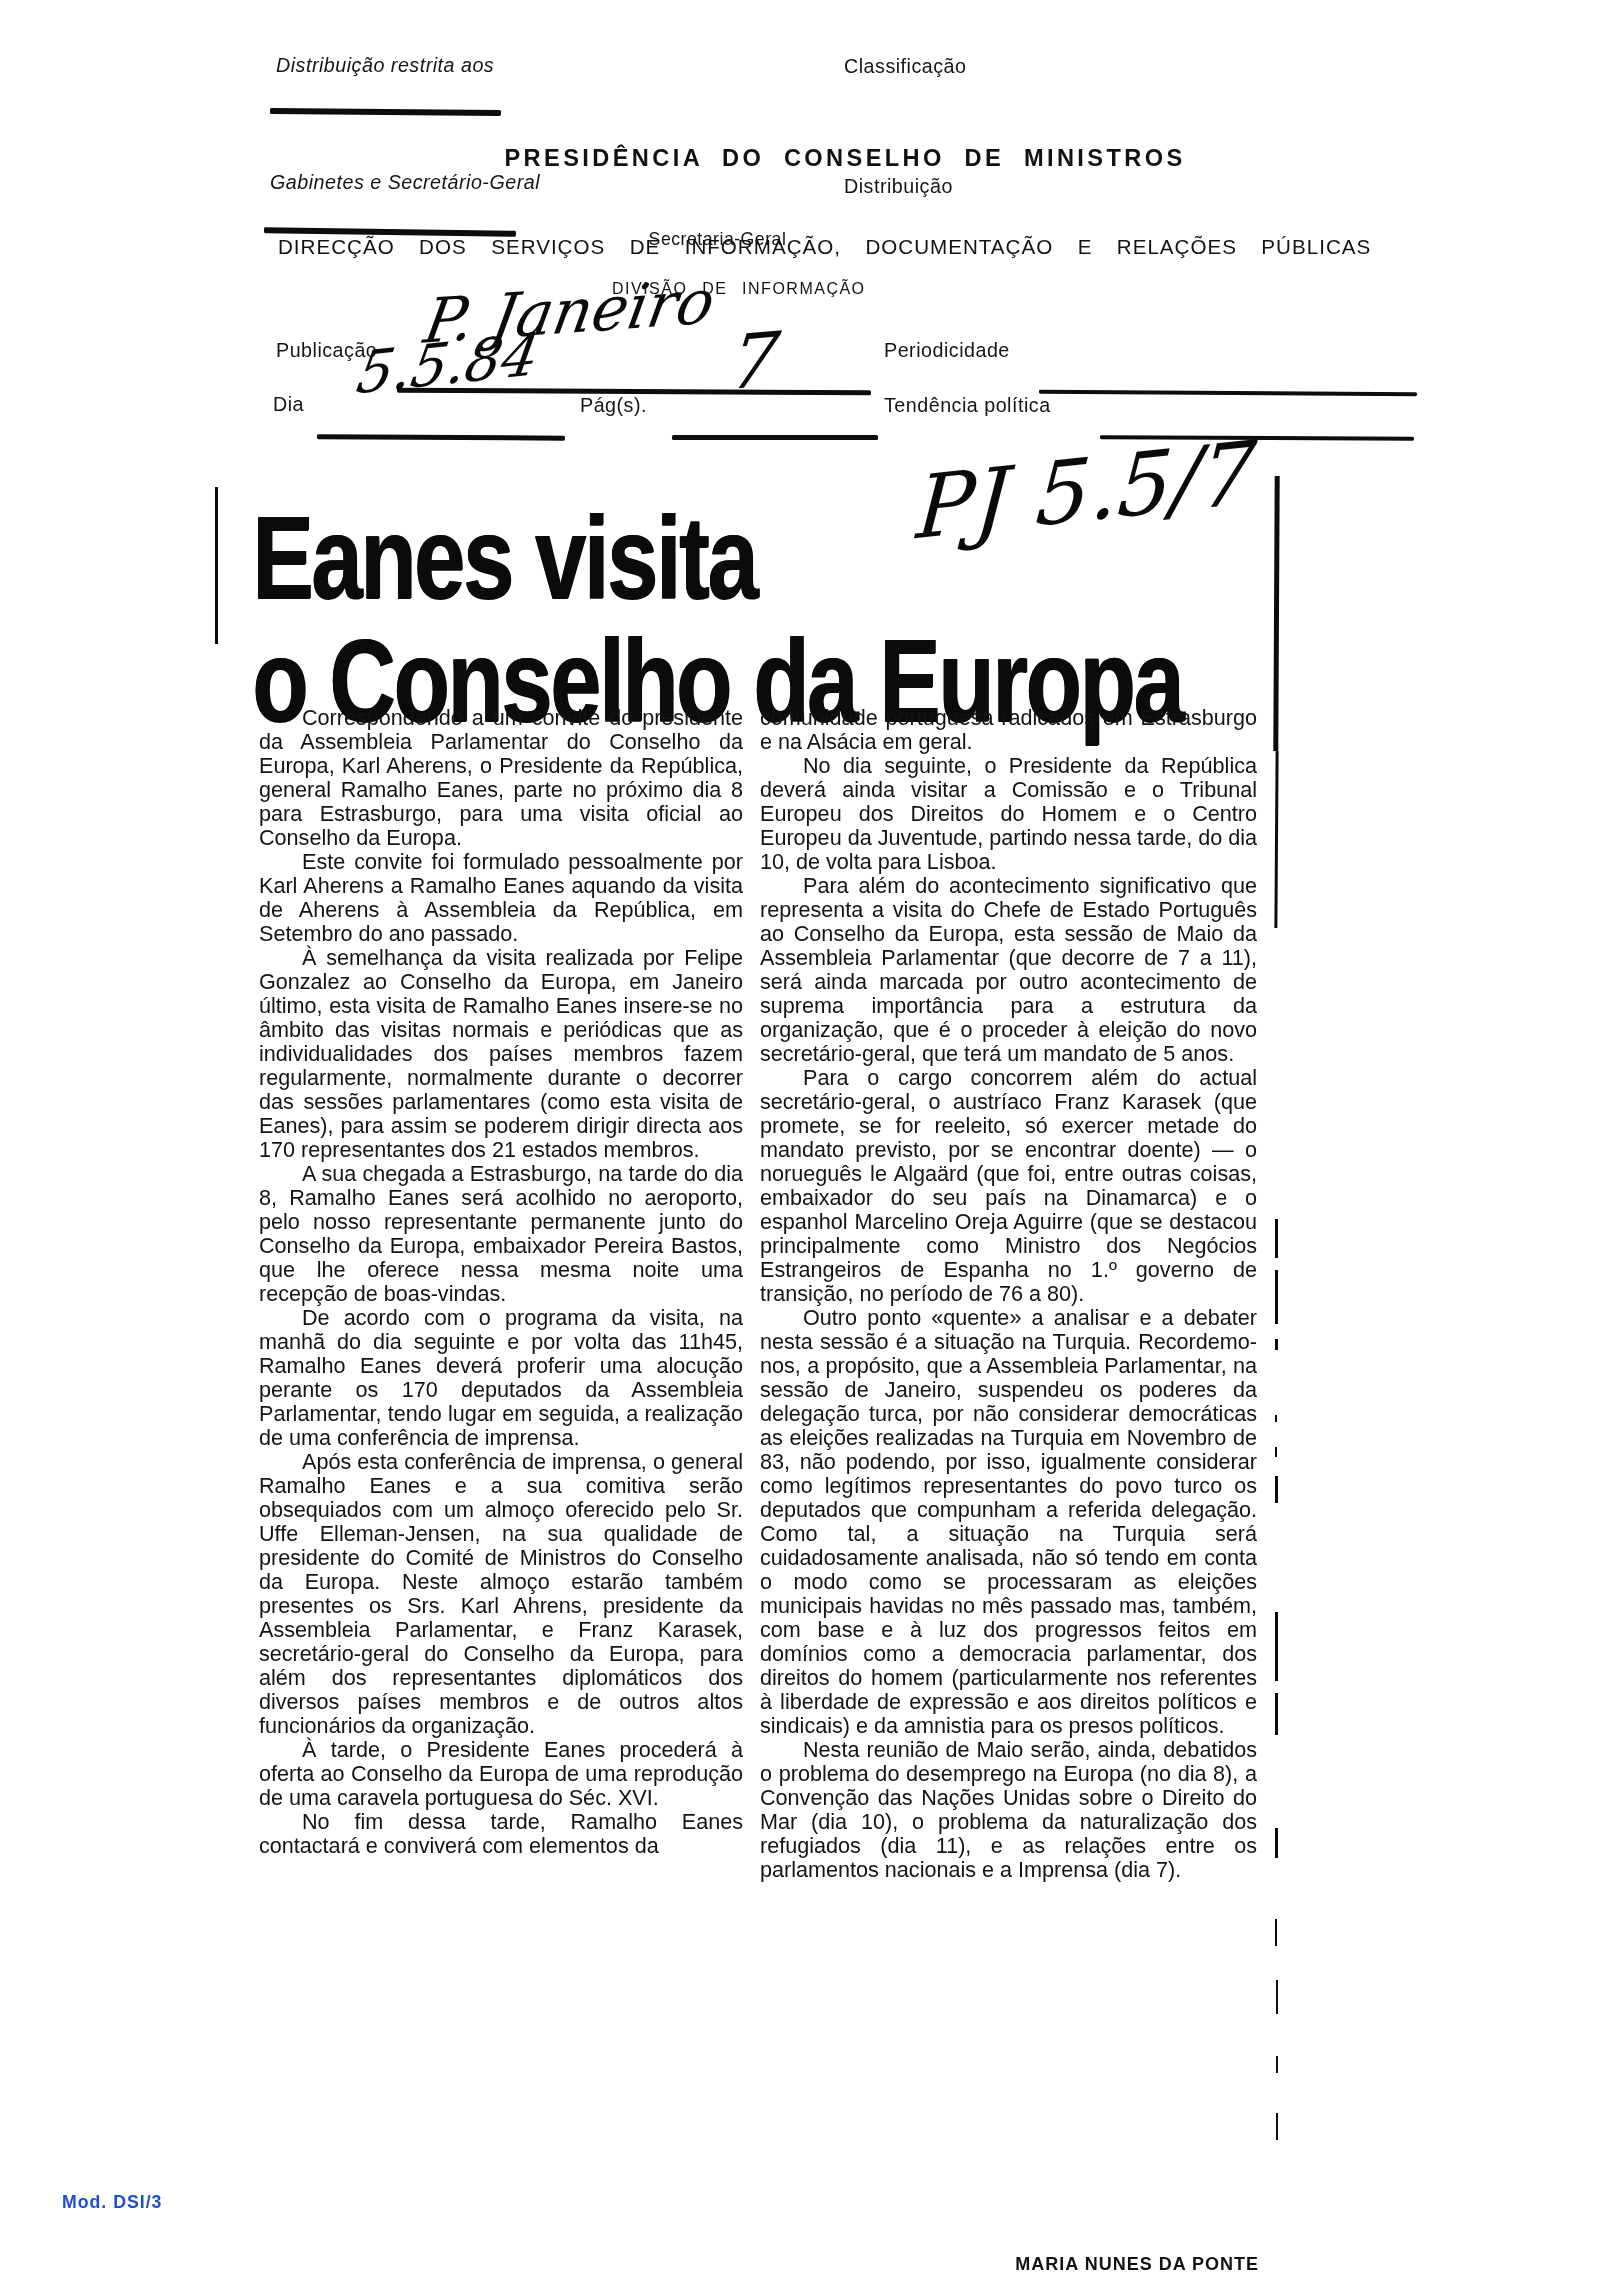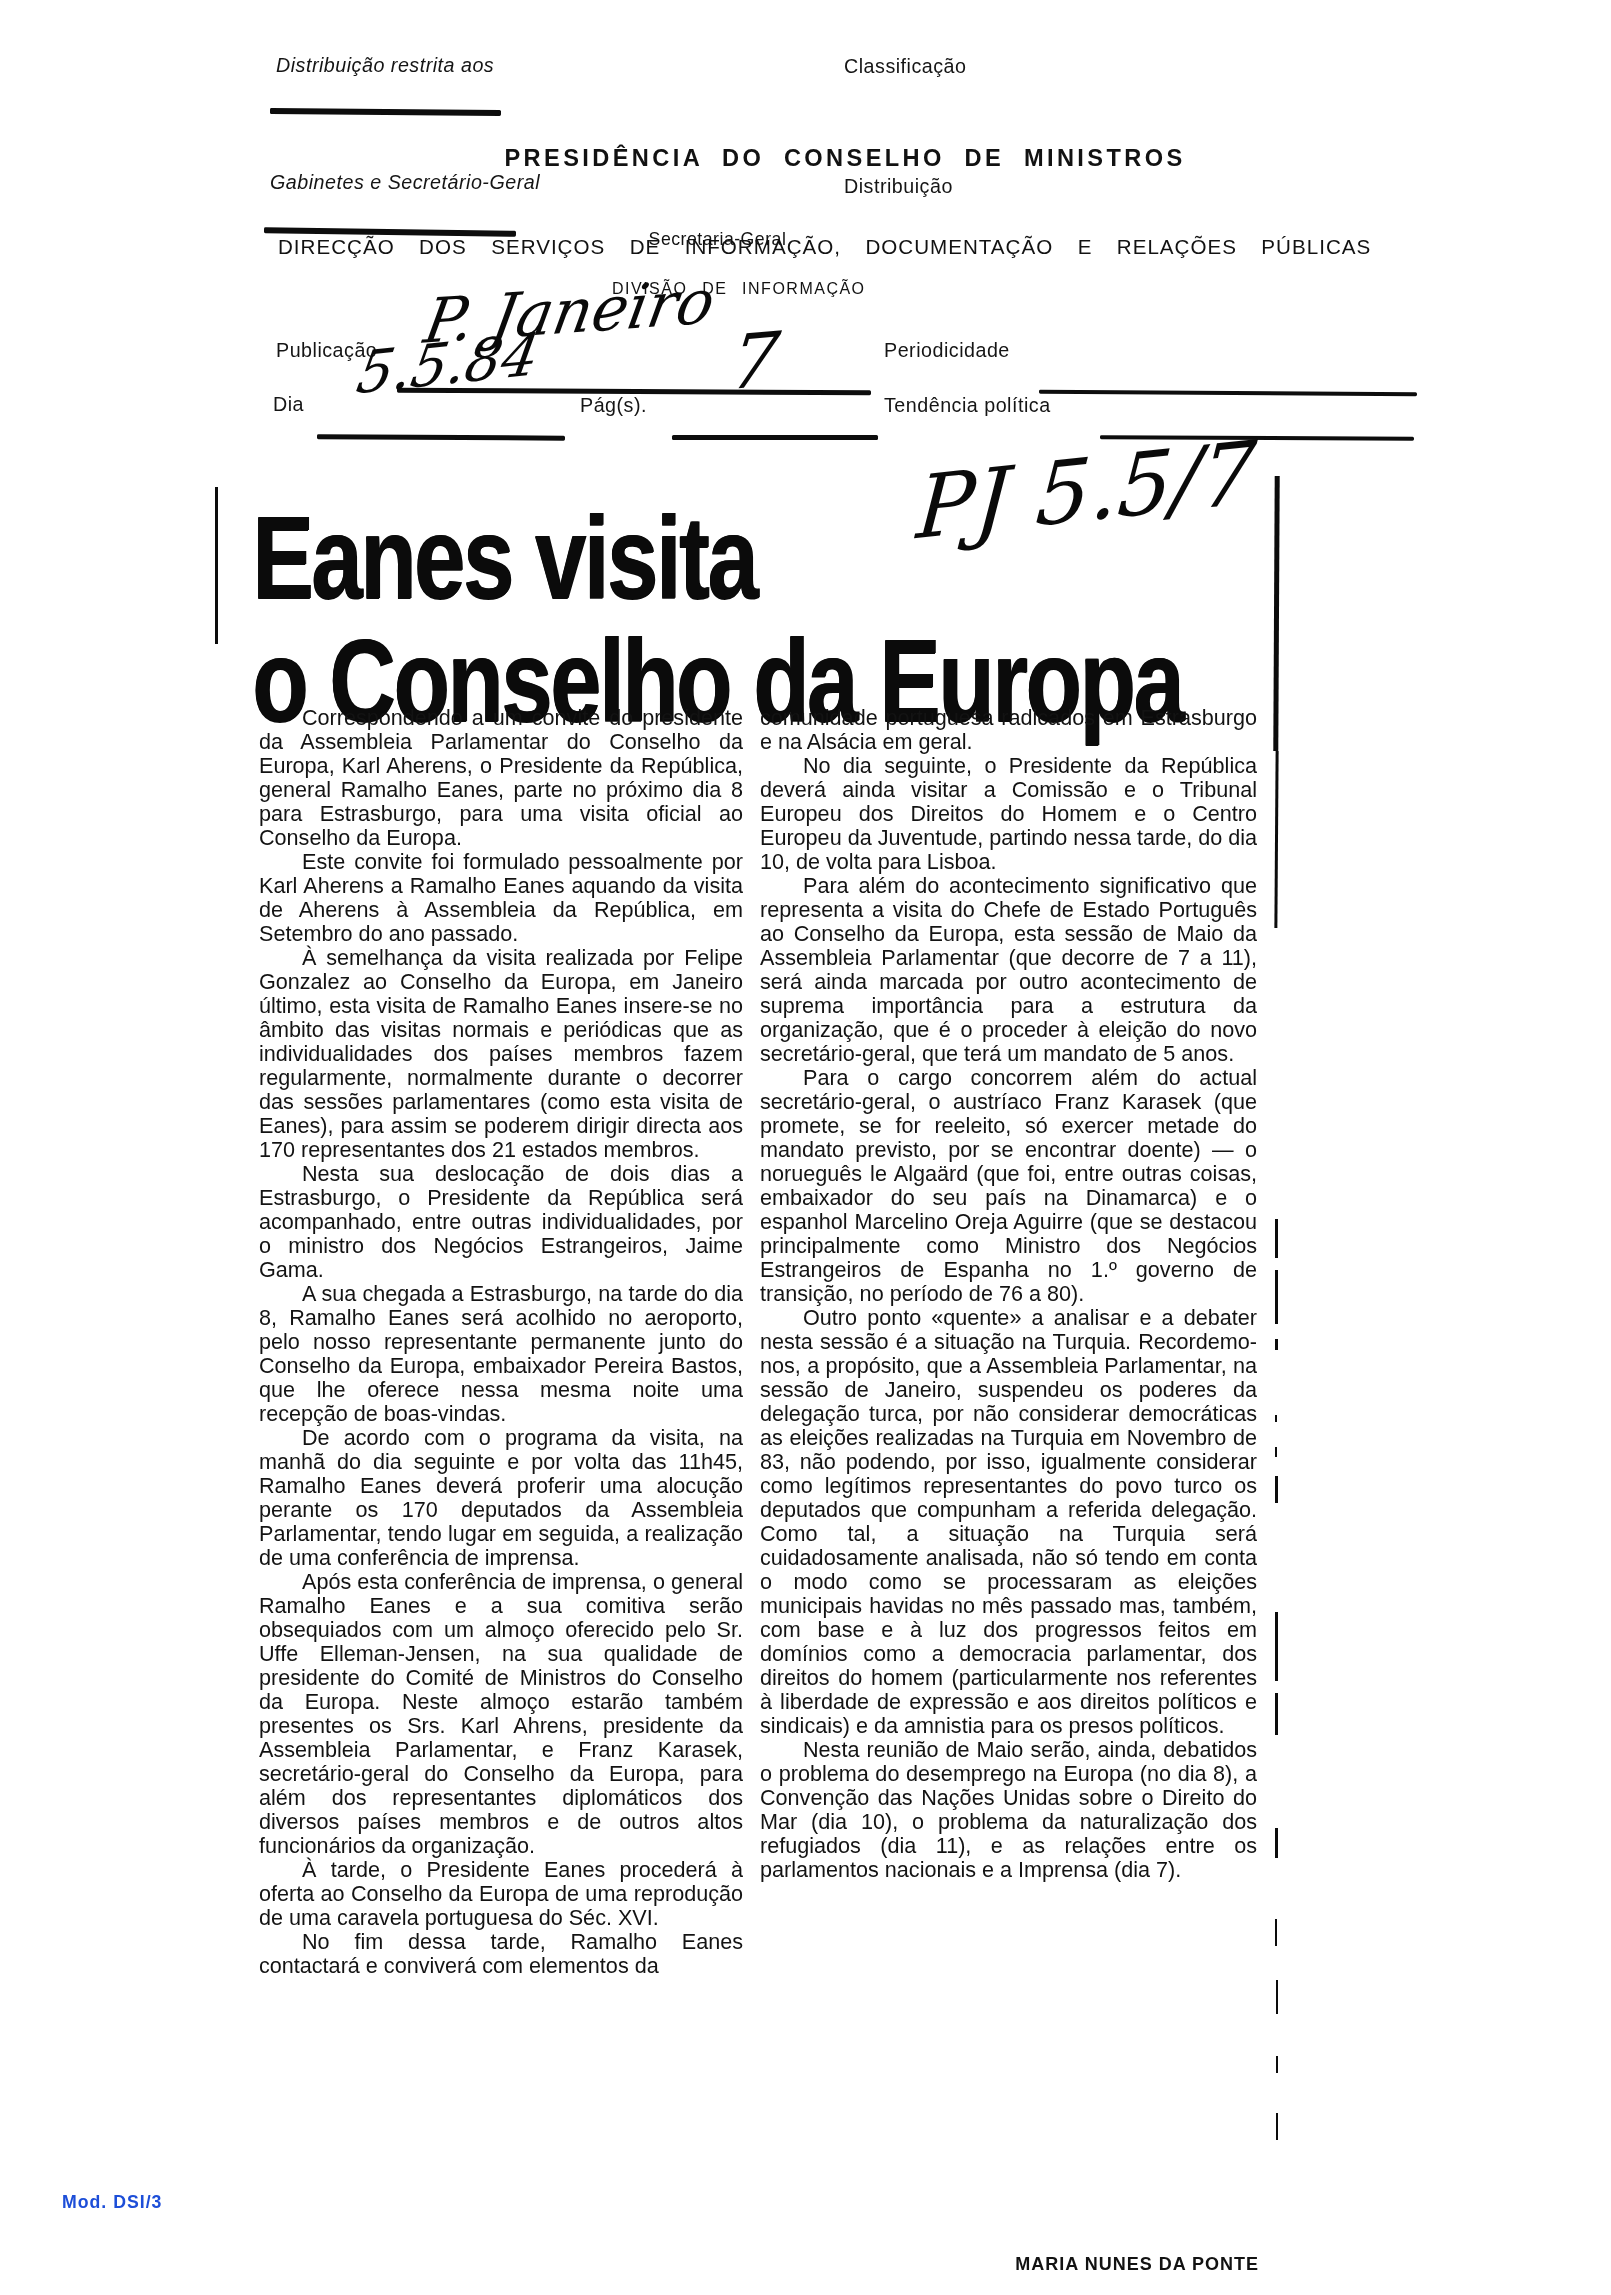--- a/index.html
+++ b/index.html
@@ -84,21 +84,20 @@
   <div class="abs mark" style="left:1275px;top:1828px;width:2.5px;height:29.5px;"></div>
   <div class="abs mark" style="left:1275px;top:1919px;width:2px;height:27px;"></div>
   <div class="abs mark" style="left:1276px;top:1980px;width:2px;height:34px;"></div>
   <div class="abs mark" style="left:1276px;top:2056px;width:2px;height:17px;"></div>
   <div class="abs mark" style="left:1276px;top:2113px;width:2px;height:27px;"></div>
 
   <div class="abs col" style="left:259px;top:706px;width:484px;height:1590px;">
     <p>Correspondendo a um convite do presidente da Assembleia Parlamentar do Conselho da Europa, Karl Aherens, o Presidente da República, general Ramalho Eanes, parte no próximo dia 8 para Estrasburgo, para uma visita oficial ao Conselho da Europa.</p>
     <p>Este convite foi formulado pessoalmente por Karl Aherens a Ramalho Eanes aquando da visita de Aherens à Assembleia da República, em Setembro do ano passado.</p>
     <p>À semelhança da visita realizada por Felipe Gonzalez ao Conselho da Europa, em Janeiro último, esta visita de Ramalho Eanes insere-se no âmbito das visitas normais e periódicas que as individualidades dos países membros fazem regularmente, normalmente durante o decorrer das sessões parlamentares (como esta visita de Eanes), para assim se poderem dirigir directa aos 170 representantes dos 21 estados membros.</p>
-    <p>Nesta sua deslocação de dois dias a Estrasburgo, o Presidente da República será acompanhado, entre outras individualidades, por o ministro dos Negócios Estrangeiros, Jaime Gama.</p>
     <p>A sua chegada a Estrasburgo, na tarde do dia 8, Ramalho Eanes será acolhido no aeroporto, pelo nosso representante permanente junto do Conselho da Europa, embaixador Pereira Bastos, que lhe oferece nessa mesma noite uma recepção de boas-vindas.</p>
     <p>De acordo com o programa da visita, na manhã do dia seguinte e por volta das 11h45, Ramalho Eanes deverá proferir uma alocução perante os 170 deputados da Assembleia Parlamentar, tendo lugar em seguida, a realização de uma conferência de imprensa.</p>
     <p>Após esta conferência de imprensa, o general Ramalho Eanes e a sua comitiva serão obsequiados com um almoço oferecido pelo Sr. Uffe Elleman-Jensen, na sua qualidade de presidente do Comité de Ministros do Conselho da Europa. Neste almoço estarão também presentes os Srs. Karl Ahrens, presidente da Assembleia Parlamentar, e Franz Karasek, secretário-geral do Conselho da Europa, para além dos representantes diplomáticos dos diversos países membros e de outros altos funcionários da organização.</p>
     <p>À tarde, o Presidente Eanes procederá à oferta ao Conselho da Europa de uma reprodução de uma caravela portuguesa do Séc. XVI.</p>
     <p>No fim dessa tarde, Ramalho Eanes contactará e conviverá com elementos da</p>
   </div>
 
   <div class="abs col" style="left:760px;top:706px;width:497px;height:1538px;">
     <p class="cont">comunidade portuguesa radicados em Estrasburgo e na Alsácia em geral.</p>
     <p>No dia seguinte, o Presidente da República deverá ainda visitar a Comissão e o Tribunal Europeu dos Direitos do Homem e o Centro Europeu da Juventude, partindo nessa tarde, do dia 10, de volta para Lisboa.</p>

